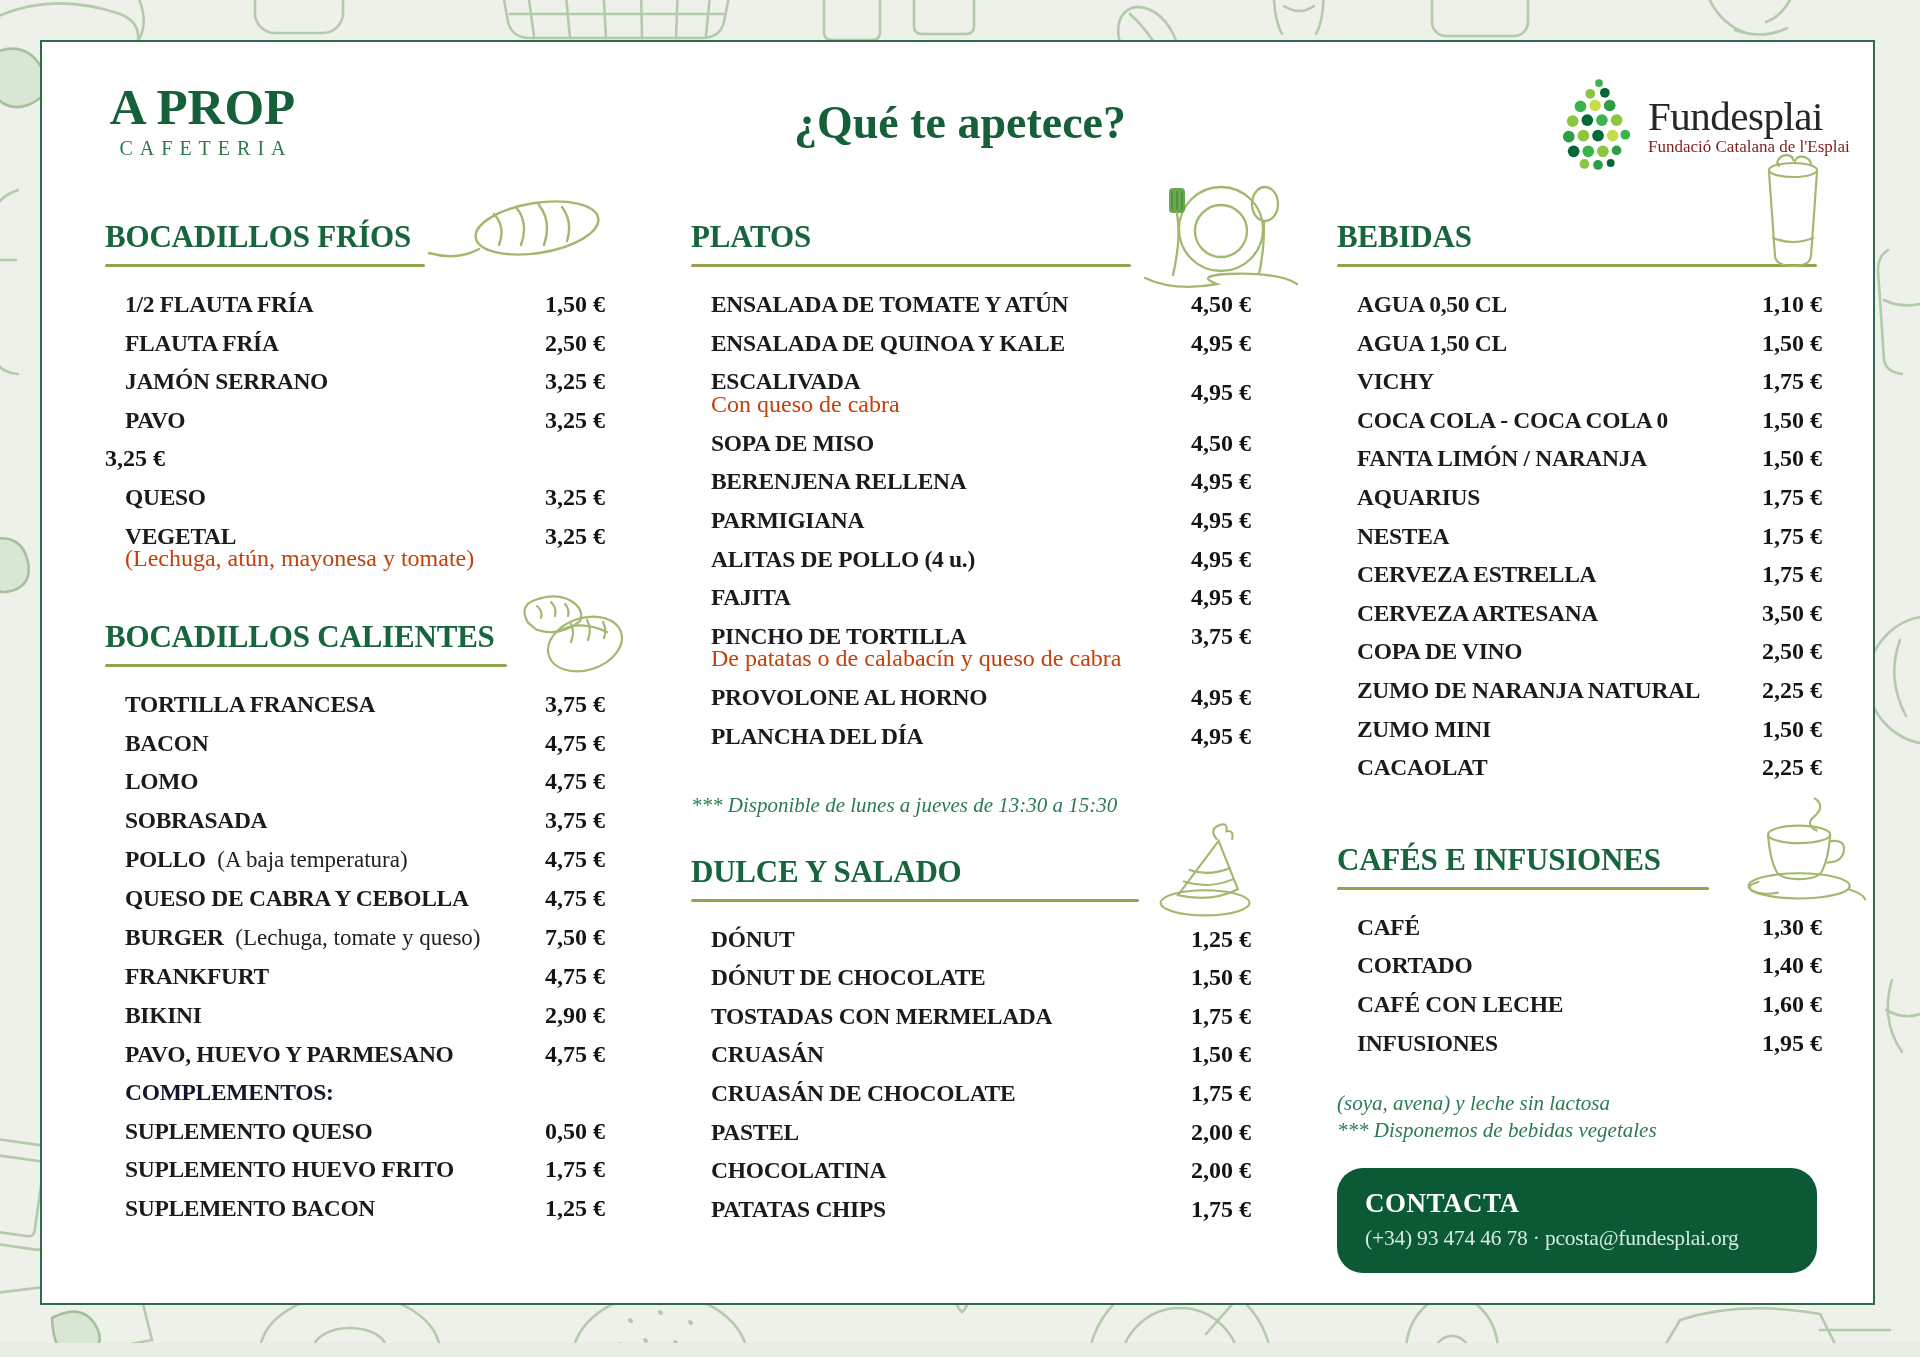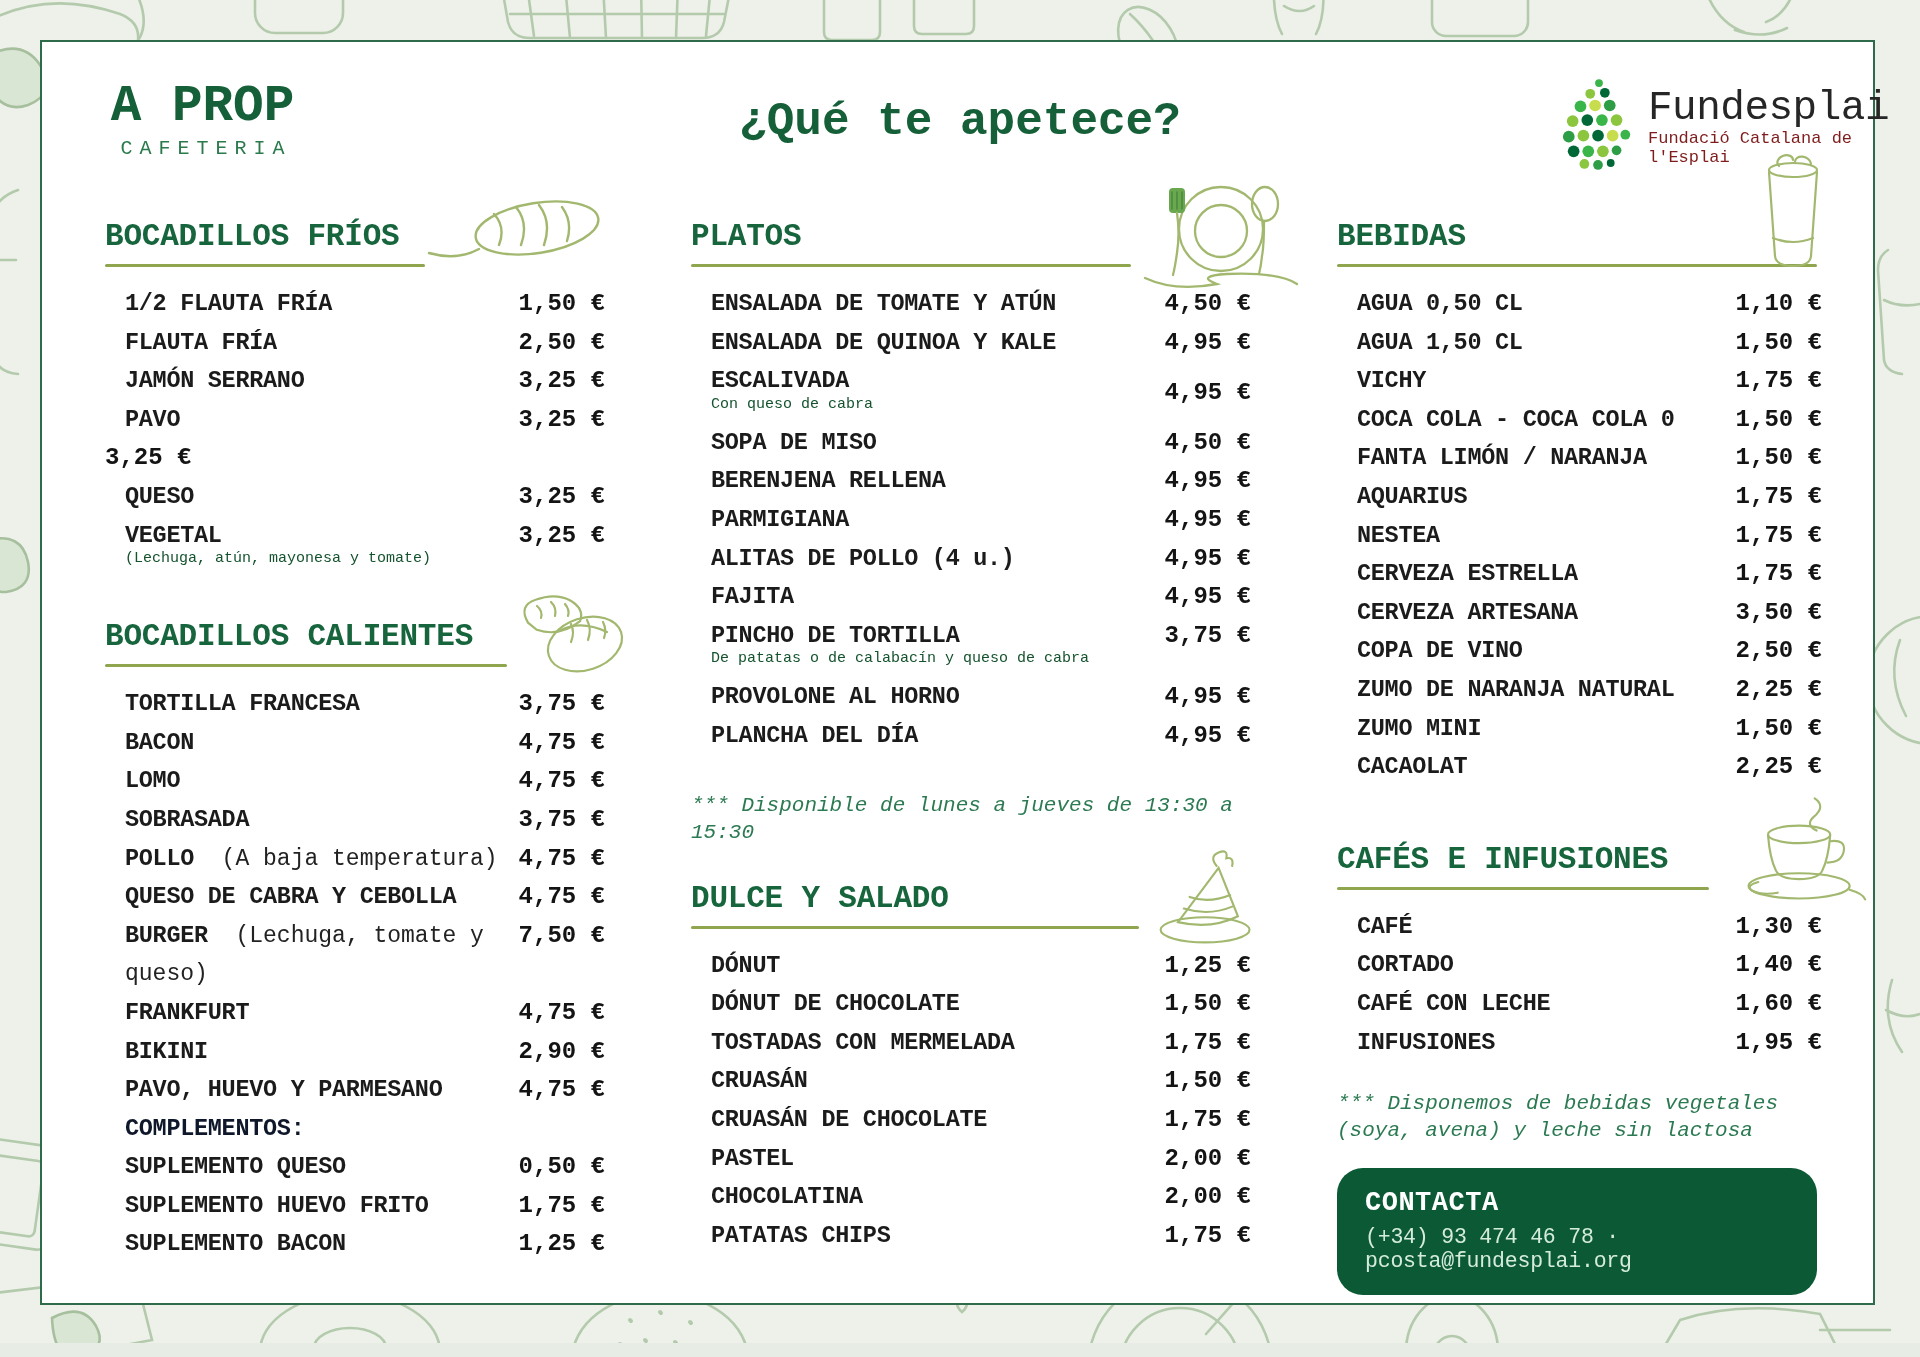--- a/index.html
+++ b/index.html
@@ -1,17 +1,17 @@
 <!DOCTYPE html>
 <html><head>
 <meta charset="utf-8">
 <style>
   html,body{margin:0;padding:0;background:#e7ece4;}
   .stage{position:relative;width:1920px;height:1343px;background:#edf1ea;overflow:hidden;
-         font-family:Liberation Mono, monospace;}
+         font-family:Liberation Serif, serif;}
   .bg{position:absolute;left:0;top:0;z-index:0;}
   .card{position:absolute;left:40px;top:40px;width:1835px;height:1265px;background:#ffffff;
         border:2px solid #2d6b4b;box-sizing:border-box;z-index:1;}
   .content{position:absolute;inset:0;z-index:2;}
 
   
   .brand{position:absolute;left:100px;top:80px;width:205px;text-align:center;}
   .brand-name{font-size:51px;font-weight:800;color:#156038;line-height:54px;letter-spacing:0;}
   .brand-sub{font-size:20px;font-weight:500;color:#2a7a4c;letter-spacing:7px;text-indent:7px;margin-top:3px;}
   .title{position:absolute;left:0;right:0;top:96px;margin:0;text-align:center;
@@ -49,21 +49,21 @@
   .sec-dulce-y-salado .icon-wrap{left:458px;top:-40px;width:116px;height:108px;}
   .sec-bebidas .icon-wrap{left:420px;top:-72px;width:72px;height:130px;}
   .sec-cafes-e-infusiones .icon-wrap{left:398px;top:-56px;width:136px;height:122px;}
 
   
   .items{margin-top:18px;}
   .row{display:flex;justify-content:space-between;min-height:38.6px;}
   .nm-wrap{flex:1;padding-right:12px;min-width:0;margin-left:20px;}
   .nm{font-weight:700;font-size:23.5px;color:#1b1b1b;line-height:38.6px;letter-spacing:-0.3px;}
   .inline-desc{font-weight:400;font-size:23px;letter-spacing:0;color:#222;}
-  .desc{font-weight:400;font-size:15px;line-height:21px;color:#14532d;margin-top:-7px;padding-bottom:9px;}
+  .desc{font-weight:400;font-size:24px;line-height:21px;color:#c2410c;margin-top:-7px;padding-bottom:9px;}
   .pr{font-weight:700;font-size:24px;color:#141414;line-height:38.6px;white-space:nowrap;}
   .row.subhead .nm{color:#0f172a;}
   .sec-platos .items .row:nth-child(3){align-items:center;}
   .sec-platos .items .row:nth-child(3) .pr{line-height:normal;}
 
   .note{margin-top:36px;font-style:italic;font-weight:500;font-size:21px;line-height:27px;color:#2c7a52;}
   .sec-cafes-e-infusiones .note{margin-top:28px;}
 
   
   .contact{margin-top:24px;width:480px;box-sizing:border-box;background:#0c5a35;border-radius:26px;
@@ -624,22 +624,22 @@
               <div class="pr">1,60 €</div>
             </div>
             <div class="row">
               <div class="nm-wrap">
                 <div class="nm">INFUSIONES</div>
               </div>
               <div class="pr">1,95 €</div>
             </div>
           </div>
           <div class="note">
+            <div>(soya, avena) y leche sin lactosa</div>
             <div>*** Disponemos de bebidas vegetales</div>
-            <div>(soya, avena) y leche sin lactosa</div>
           </div>
         </section>
         <div class="contact">
         <div class="c-title">CONTACTA</div>
         <div class="c-info">(+34) 93 474 46 78 · pcosta@fundesplai.org</div>
       </div>
     </div>
   </div>
 </div>
 

